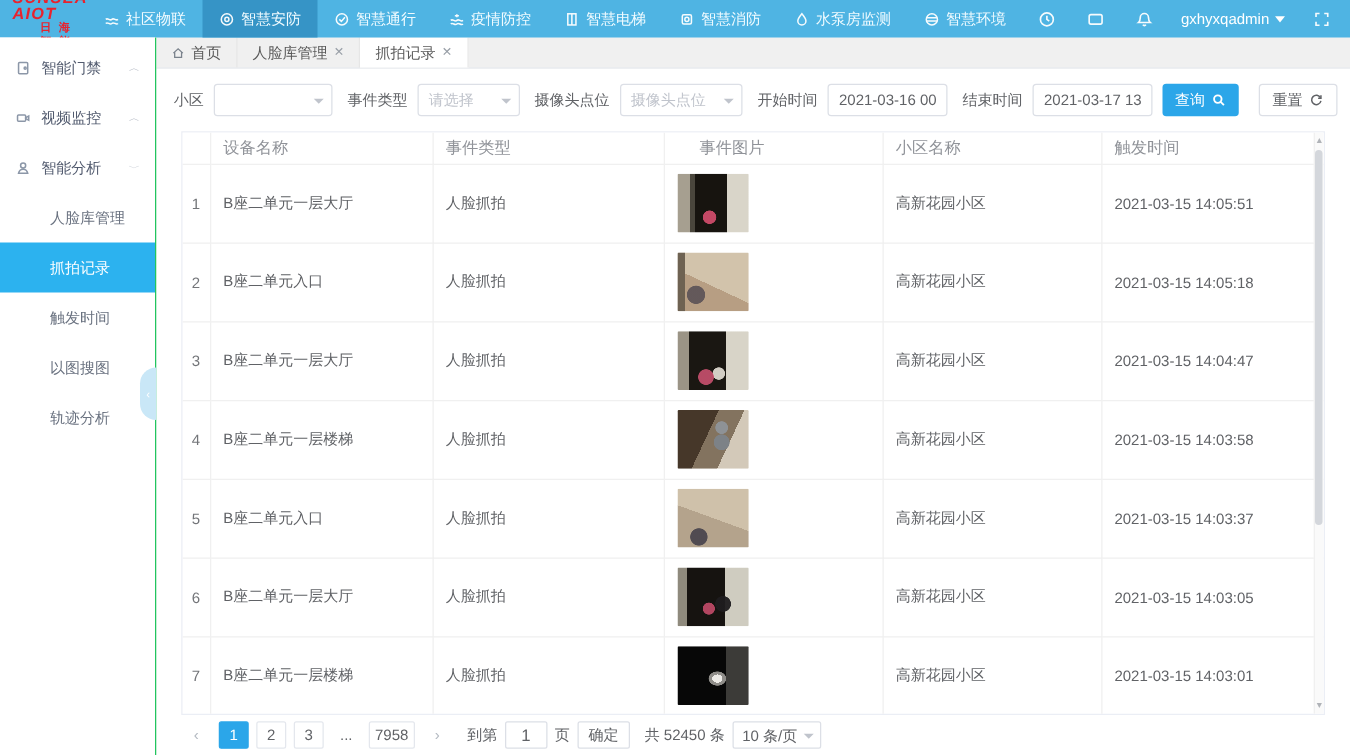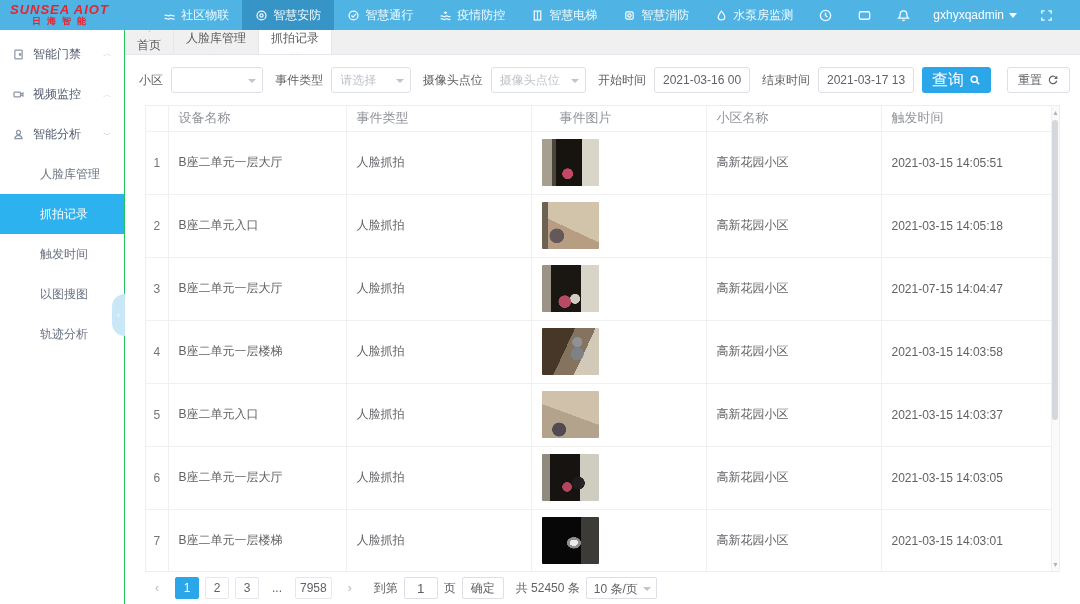--- a/index.html
+++ b/index.html
@@ -31,38 +31,38 @@
   .side-sub-item { height:40px; line-height:40px; padding-left:40px; color:#6a7280; cursor:pointer; font-size:12px;}
   .side-sub-item.active { background:#2cb2ef; color:#fff; }
   .collapse-handle { position:absolute; right:-1px; top:264px; width:13px; height:42px;
      background:#c9e7f7; border-radius:21px 0 0 21px; display:flex; align-items:center; justify-content:center;
      color:#fff; font-size:9px; cursor:pointer; z-index:5;}
 
   .content { flex:1; display:flex; flex-direction:column; min-width:0; }
 
   
   .tabbar { height:25px; background:#f0f0f0; border-bottom:1px solid #e4e7ed; display:flex; align-items:stretch; }
-  .tab { display:flex; align-items:center; gap:5px; padding:0 12px; color:#5a5a5a; font-size:12px; cursor:pointer; border-right:1px solid #e6e6e6;flex-direction:column;}
+  .tab { display:flex; align-items:center; gap:5px; padding:0 12px; color:#5a5a5a; font-size:12px; cursor:pointer; border-right:1px solid #e6e6e6;}
   .tab.active { background:#fff; }
   .tab .x { color:#9aa0a8; font-size:10px; }
   .tab svg { width:11px; height:11px; stroke:#7a828c; fill:none; stroke-width:1.5;}
 
   
   .panel { flex:1; background:#fff; display:flex; flex-direction:column; min-height:0;}
   .filters { height:50px; display:flex; align-items:center; padding:0 10px; gap:8px; flex:none; white-space:nowrap;}
   .f-label { color:#606266; margin-left:4px;}
   .sel { position:relative; height:26px; border:1px solid #dcdfe6; border-radius:3px; background:#fff;
      display:flex; align-items:center; padding:0 20px 0 8px; color:#c0c4cc; cursor:pointer;}
   .sel .sv { color:#c0c4cc; }
   .sel .arr { position:absolute; right:6px; top:11px; width:0; height:0;
      border-left:4px solid transparent; border-right:4px solid transparent; border-top:4px solid #c0c4cc;}
   .inp { height:26px; border:1px solid #dcdfe6; border-radius:3px; padding:0 8px; color:#606266; font-size:12px;
      font-family:"Liberation Sans","DejaVu Sans",sans-serif; }
   .btn-primary { height:26px; padding:0 10px; background:#2ba6e9; border:none; border-radius:3px; color:#fff;
-     display:flex; align-items:center; gap:5px; cursor:pointer; font-size:16px;}
+     display:flex; align-items:center; gap:5px; cursor:pointer; font-size:12px;}
   .btn-plain { height:26px; padding:0 10px; background:#fff; border:1px solid #dcdfe6; border-radius:3px; color:#606266;
      display:flex; align-items:center; gap:5px; cursor:pointer; font-size:12px; margin-left:8px;}
   .btn-primary svg { width:12px; height:12px; stroke:#fff; fill:none; stroke-width:2;}
   .btn-plain svg { width:12px; height:12px; stroke:#606266; fill:none; stroke-width:1.6;}
 
   
   .table-wrap { margin:0 20px; border:1px solid #ebeef5; flex:1; position:relative; overflow:hidden;}
   table { border-collapse:collapse; width:100%; table-layout:fixed;}
   th,td { border-right:1px solid #f0f0f0; border-bottom:1px solid #f0f0f0; padding:0 10px; text-align:left; font-weight:normal;}
   th { height:25px; color:#909399; font-size:13px; background:#fff;}
@@ -157,20 +157,27 @@
           <rect x="3.5" y="3.5" width="9" height="9" rx="1.5"></rect>
           <circle cx="8" cy="8" r="2"></circle>
         </svg>
       <span>智慧消防</span>
     </div>
     <div class="topmenu-item">
       <svg viewBox="0 0 16 16">
           <path d="M8 2.5c2.5 3 4 4.8 4 7a4 4 0 0 1-8 0c0-2.2 1.5-4 4-7z"></path>
         </svg>
       <span>水泵房监测</span>
+    </div>
+    <div class="topmenu-item">
+      <svg viewBox="0 0 16 16">
+          <circle cx="8" cy="8" r="5.5"></circle>
+          <path d="M3 6.5h10M3 9.5h10"></path>
+        </svg>
+      <span>智慧环境</span>
     </div>
   </div>
   <div class="top-icons">
     <div class="top-icon">
       <svg viewBox="0 0 16 16">
           <circle cx="8" cy="8" r="5.5"></circle>
           <path d="M8 5v3l2 1.5"></path>
         </svg>
     </div>
     <div class="top-icon">
@@ -327,21 +334,21 @@
               <td>2021-03-15 14:05:18</td>
             </tr>
             <tr>
               <td class="c-idx">3</td>
               <td>B座二单元一层大厅</td>
               <td>人脸抓拍</td>
               <td>
                   <span class="thumb t3"></span>
                 </td>
               <td>高新花园小区</td>
-              <td>2021-07-15 14:04:47</td>
+              <td>2021-03-15 14:04:47</td>
             </tr>
             <tr>
               <td class="c-idx">4</td>
               <td>B座二单元一层楼梯</td>
               <td>人脸抓拍</td>
               <td>
                   <span class="thumb t4"></span>
                 </td>
               <td>高新花园小区</td>
               <td>2021-03-15 14:03:58</td>

